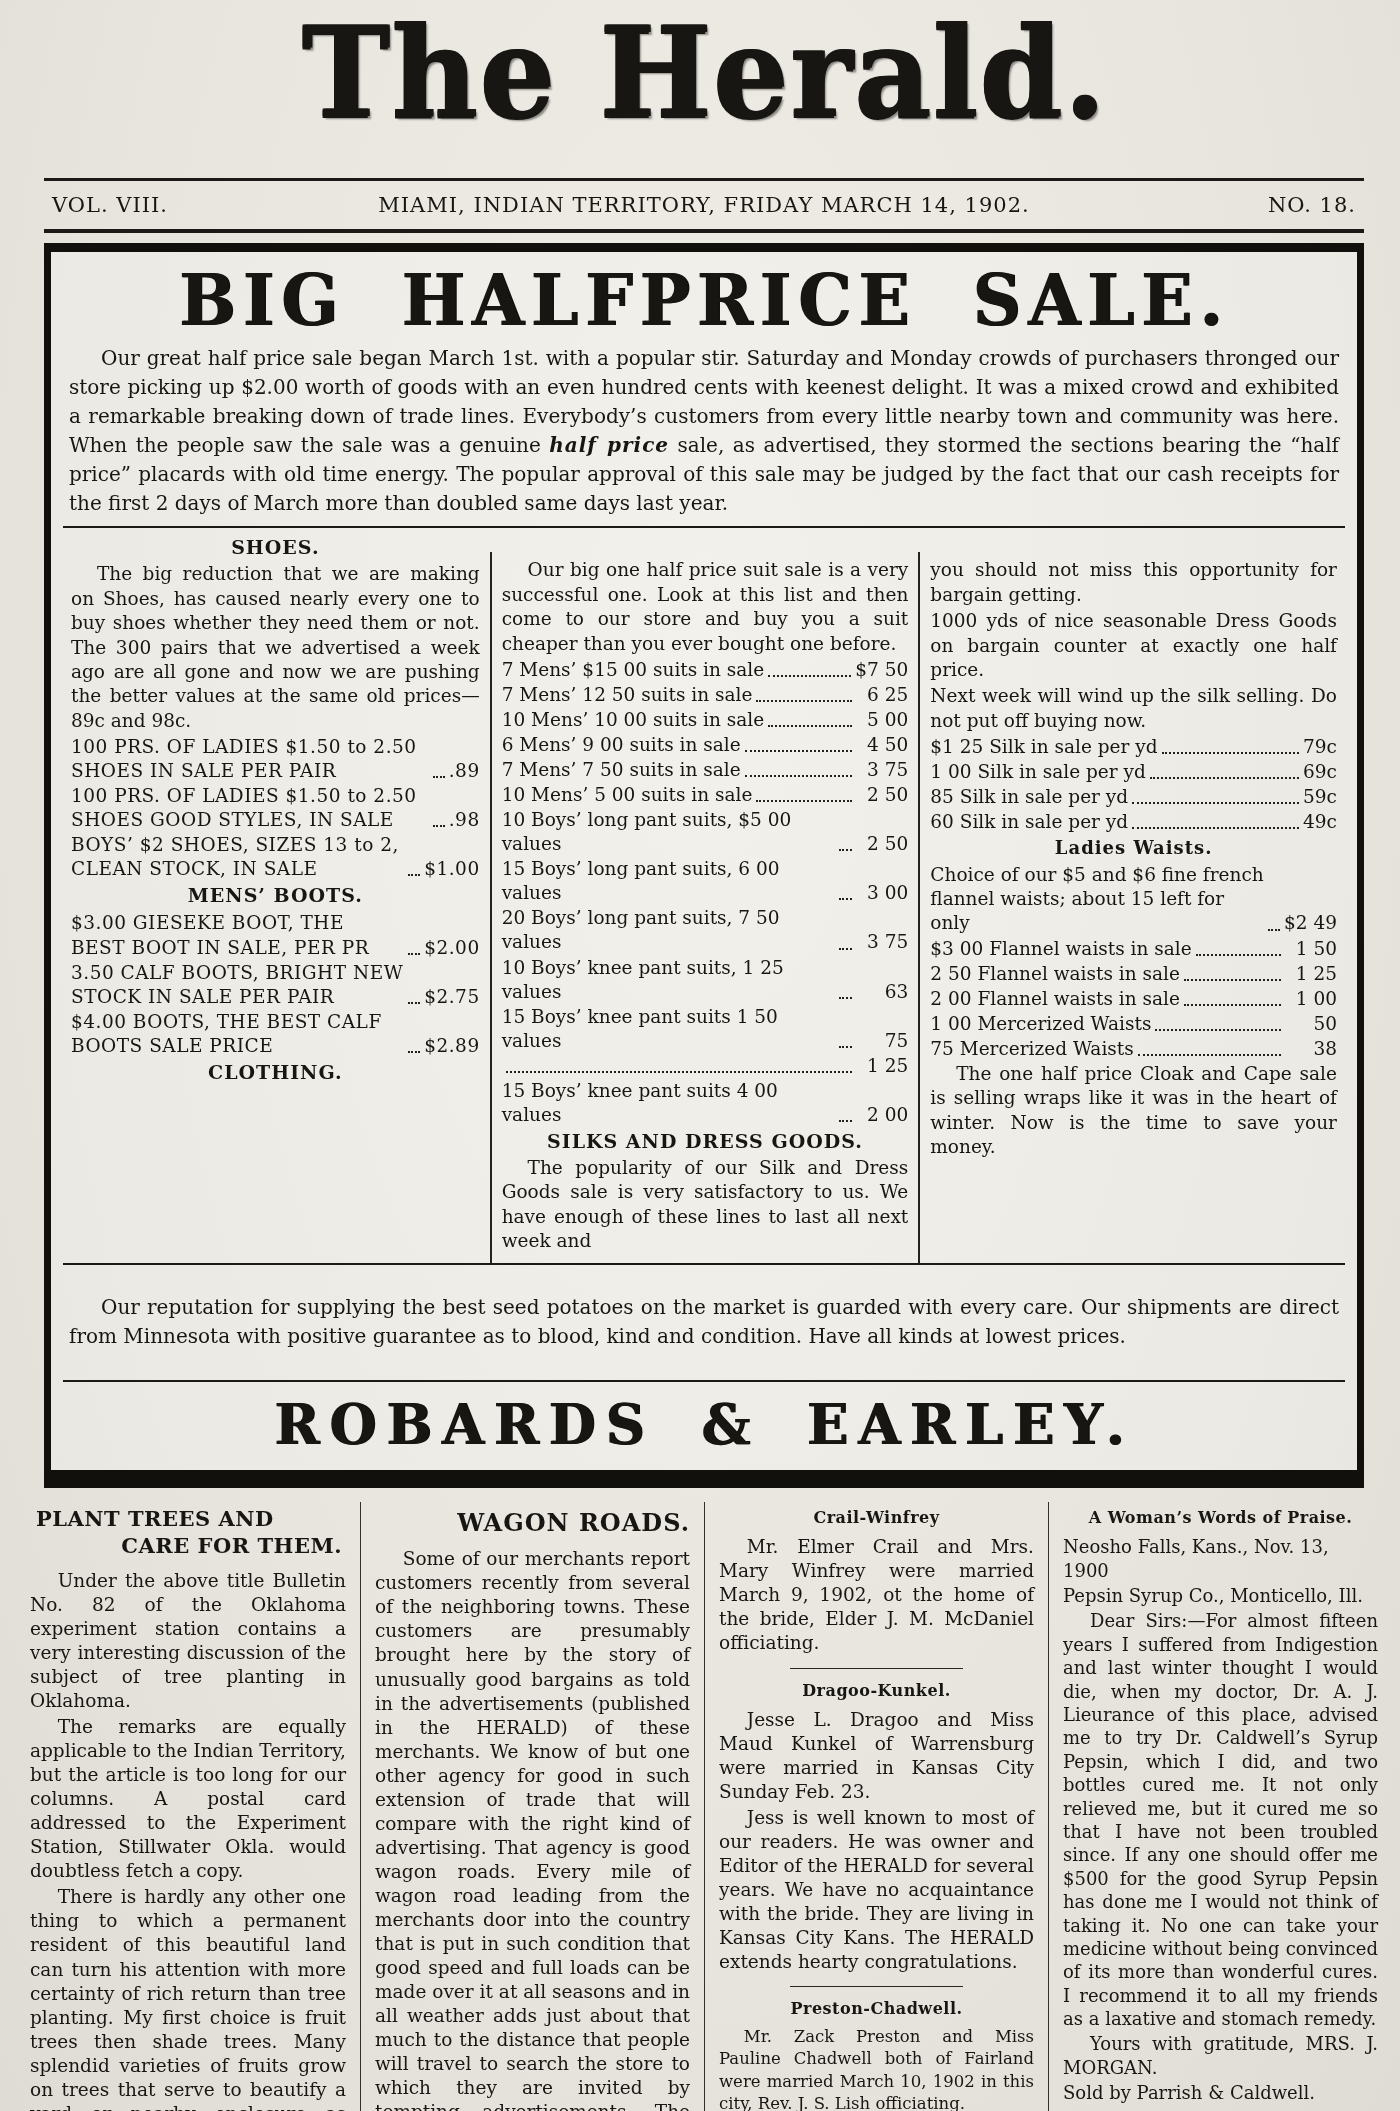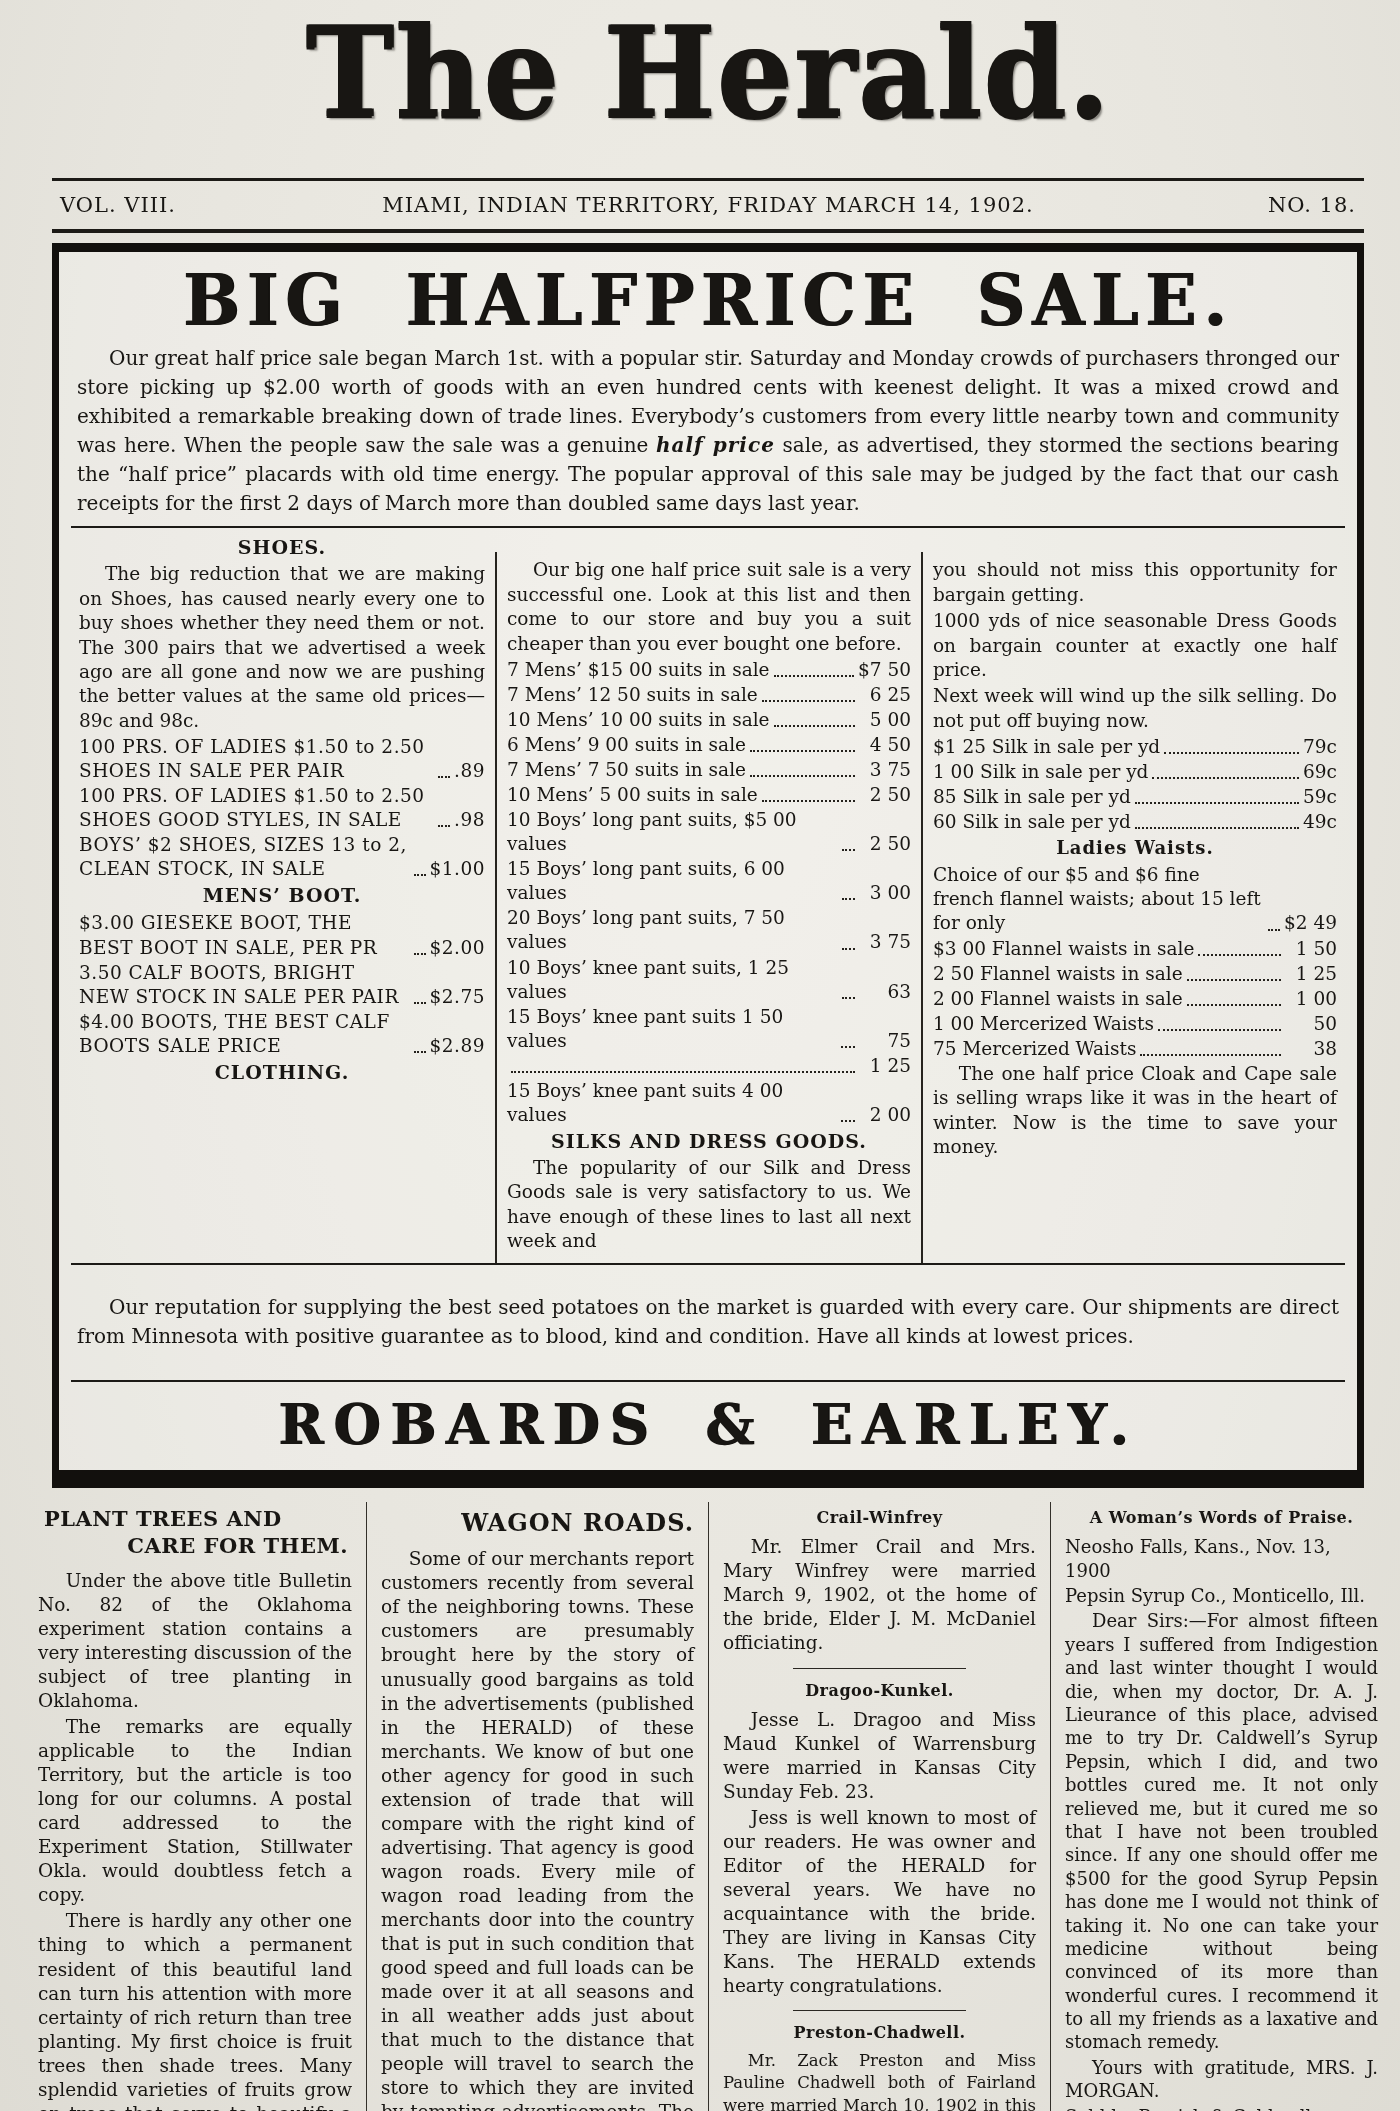--- a/index.html
+++ b/index.html
@@ -5,21 +5,21 @@
   * { box-sizing: border-box; }
   html, body { margin: 0; padding: 0; }
   body {
     width: 1400px; height: 2111px; overflow: hidden;
     background: #e9e7e0;
     background-image: radial-gradient(ellipse at 50% 30%, #efede6 0%, #e7e5de 60%, #dedcd4 100%);
     color: #181613;
     font-family: "DejaVu Serif", "Liberation Serif", serif;
     -webkit-font-smoothing: antialiased;
   }
-  .page { width: 1400px; height: 2111px; padding: 6px 0 0 16px; position: relative; }
+  .page { width: 1400px; height: 2111px; padding: 6px 0 0 8px; position: relative; }
 
   
   .masthead { text-align: center; padding-top: 2px; height: 168px; }
   .masthead .title {
     font-family: "DejaVu Serif", serif;
     font-size: 118px; font-weight: bold; line-height: 1.1;
     letter-spacing: 2px;
     text-shadow: 2px 0 0 #181613, 0 1px 0 #181613, 3px 2px 2px rgba(20,18,14,.45);
     transform: scaleY(1.06);
   }
@@ -139,21 +139,21 @@
               <span class="pl-fill"></span>
               <span class="pl-price">.98</span>
             </li>
 
             <li class="price-line">
               <span class="pl-label">BOYS’ $2 SHOES, SIZES 13 to 2, CLEAN STOCK, IN SALE</span>
               <span class="pl-fill"></span>
               <span class="pl-price">$1.00</span>
             </li>
           </ul>
-        <div class="ad-sec-head">MENS’ BOOT.</div>
+        <div class="ad-sec-head">MENS’ BOOTS.</div>
         <ul class="price-list caps">
 
             <li class="price-line">
               <span class="pl-label">$3.00 GIESEKE BOOT, THE BEST BOOT IN SALE, PER PR</span>
               <span class="pl-fill"></span>
               <span class="pl-price">$2.00</span>
             </li>
 
             <li class="price-line">
               <span class="pl-label">3.50 CALF BOOTS, BRIGHT NEW STOCK IN SALE PER PAIR</span>

